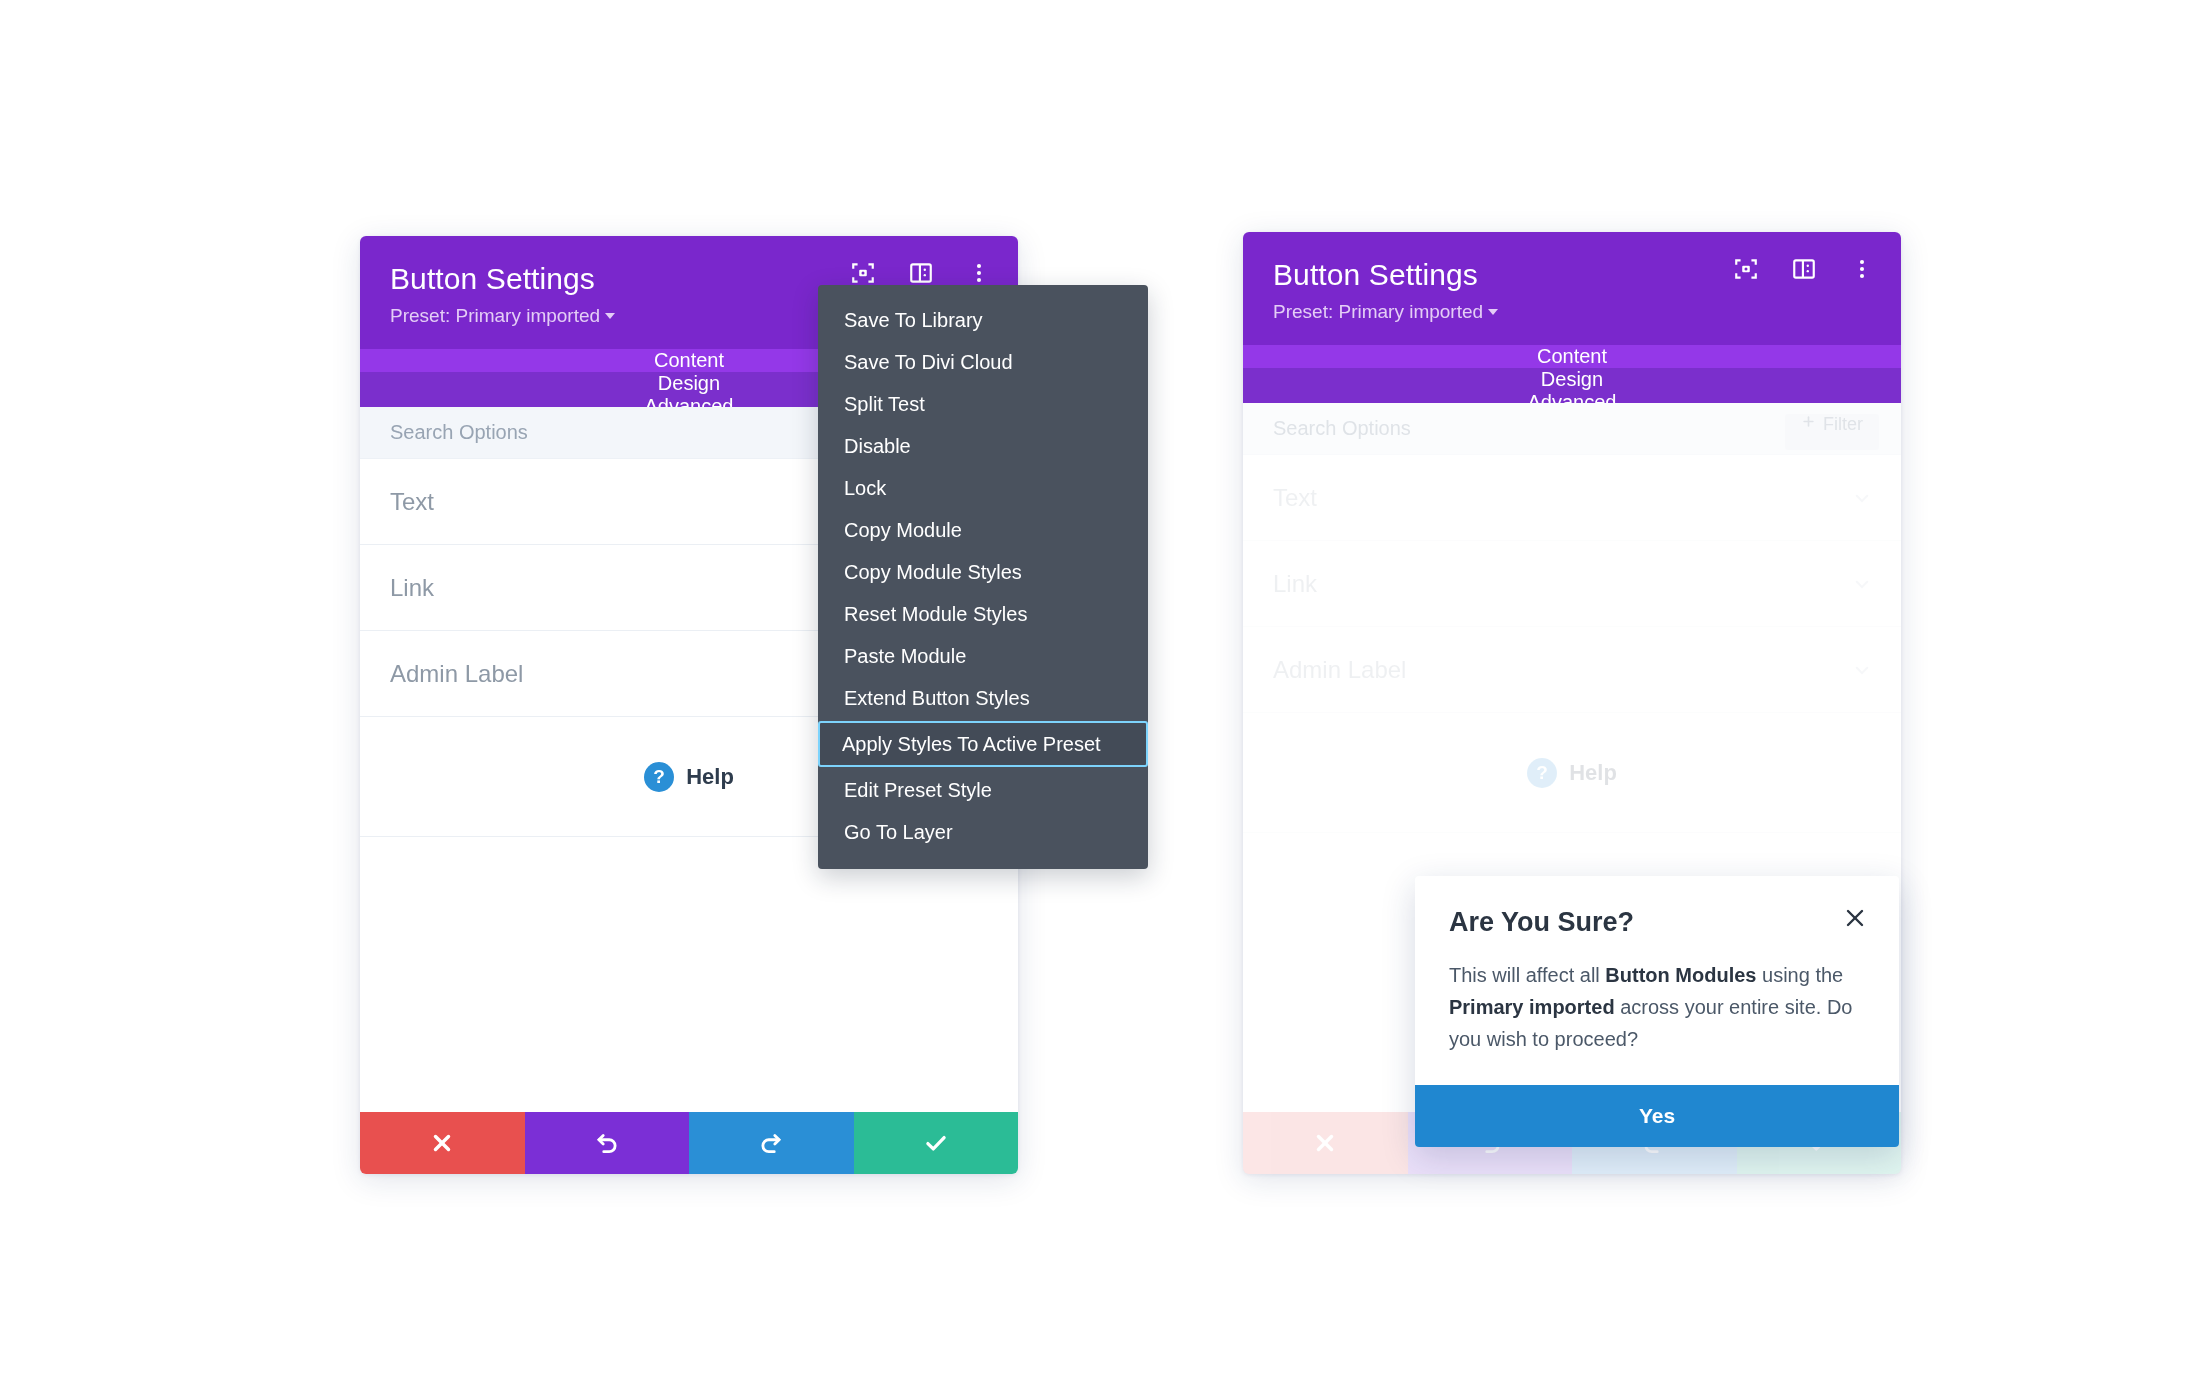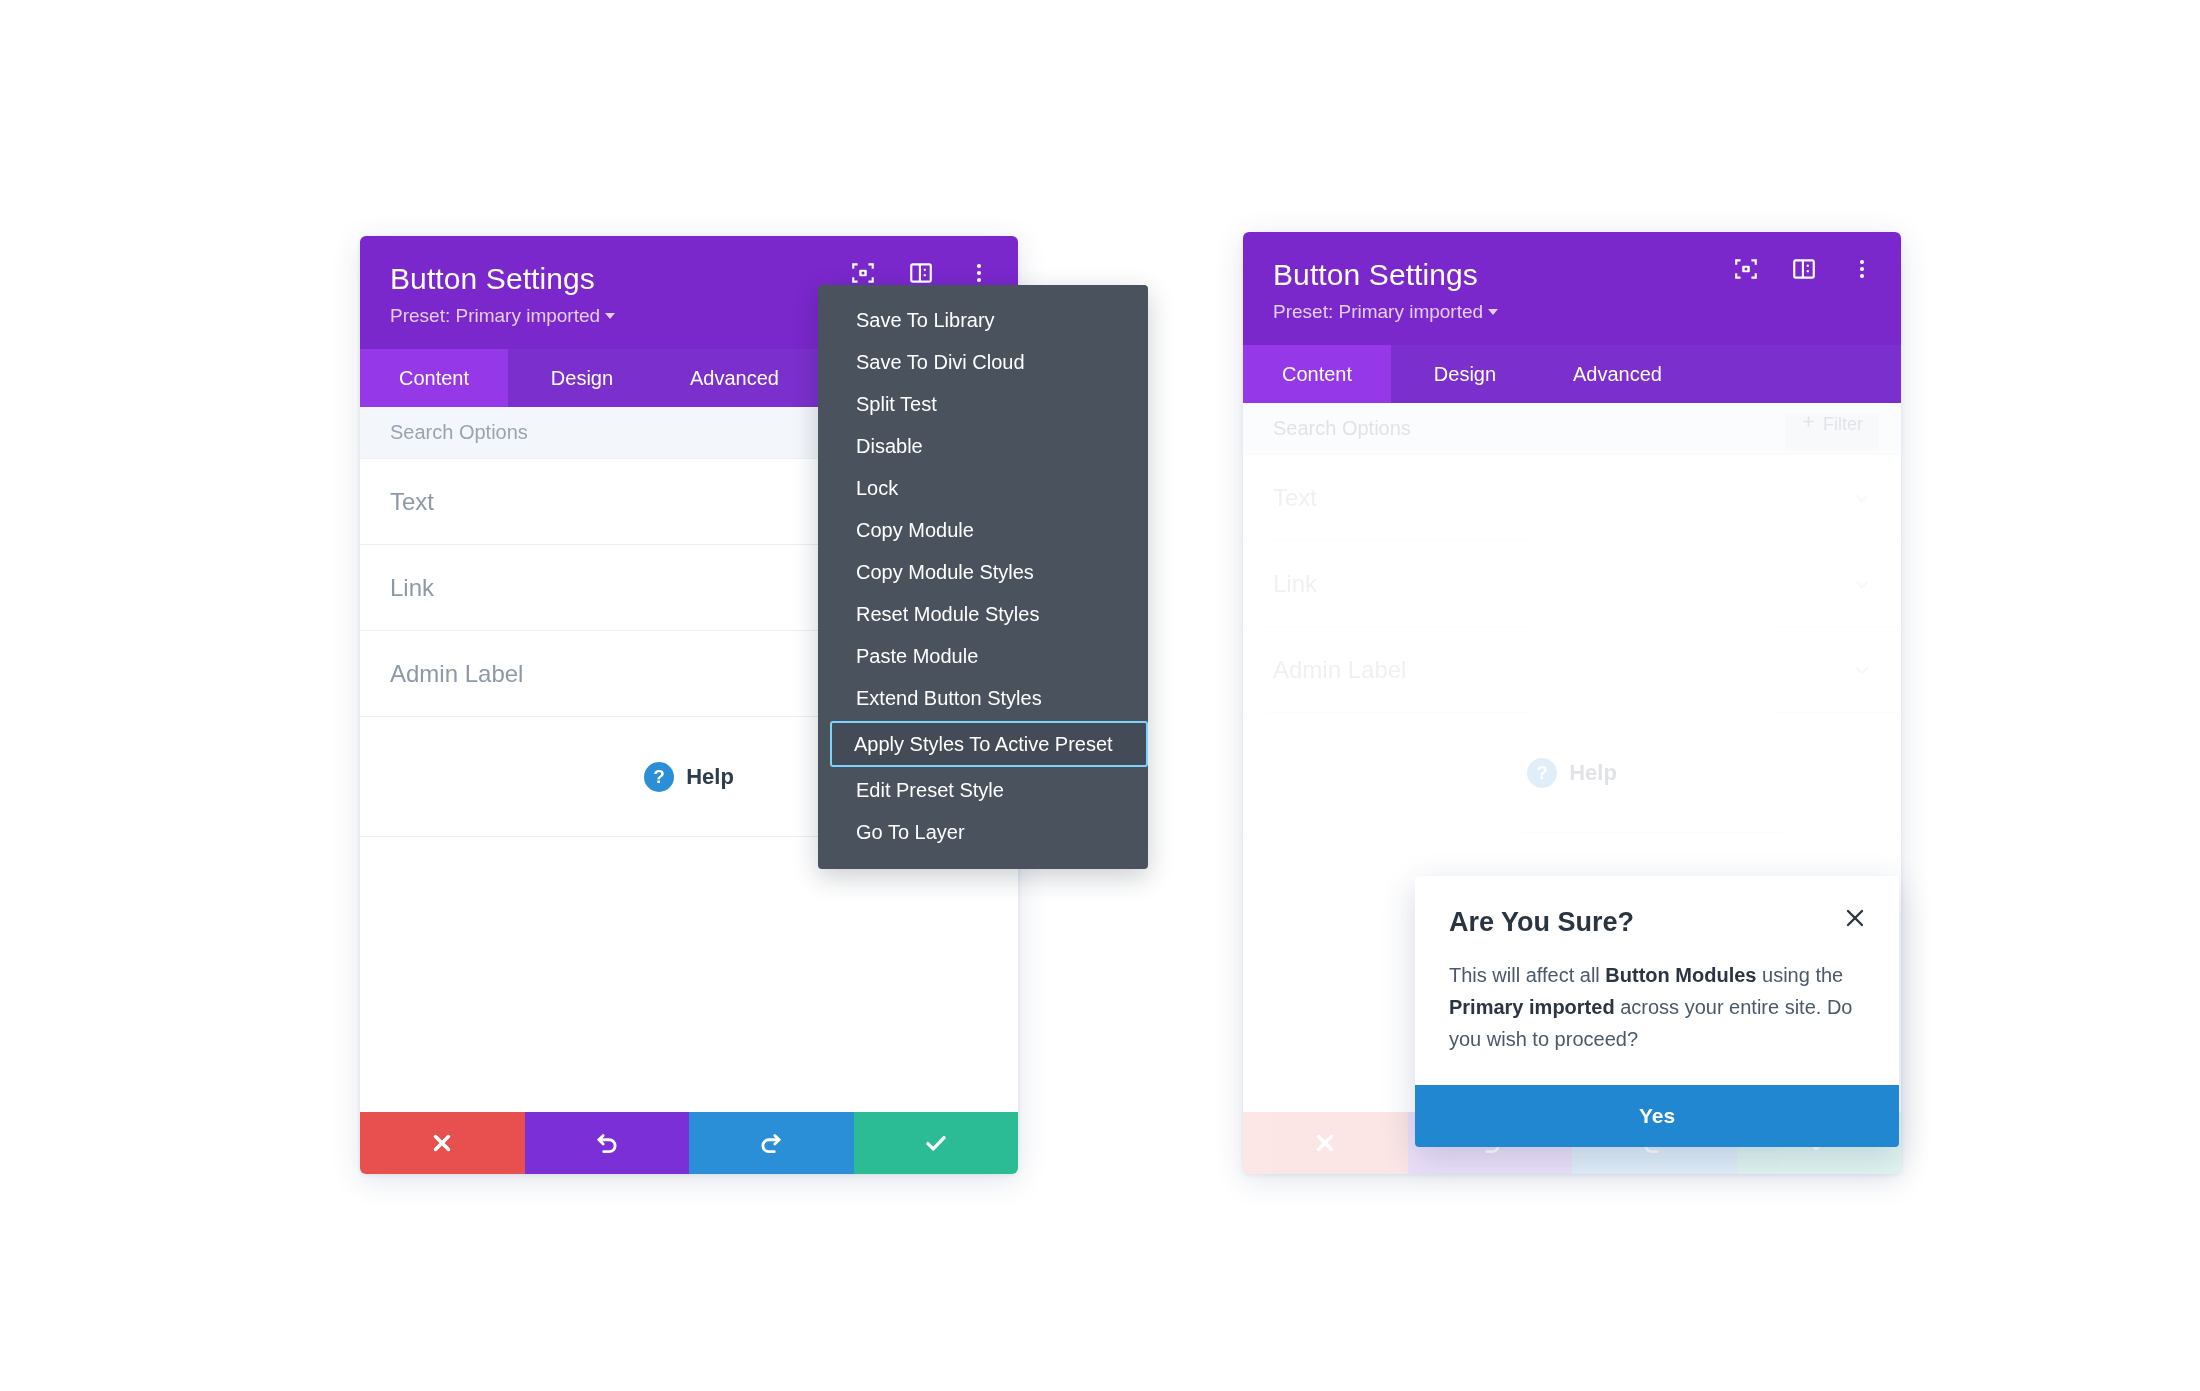--- a/index.html
+++ b/index.html
@@ -67,20 +67,21 @@
     align-items: center;
     gap: 32px;
   }
   .hicon { width: 26px; height: 26px; display: block; color: #ffffff; }
 
   
   .tabs {
     display: flex;
     background: #7B2FCC;
     height: 58px;
+    flex-direction: column;
   }
   .tab {
     display: flex;
     align-items: center;
     justify-content: center;
     color: #ffffff;
     font-size: 20px;
     height: 58px;
     padding: 0 34px;
     min-width: 148px;
@@ -171,21 +172,21 @@
   .faded-strong { opacity: .3; }
 
   
   .dropdown {
     position: absolute;
     left: 818px;
     top: 285px;
     width: 330px;
     background: #4A525E;
     border-radius: 4px;
-    padding: 14px 0 16px 12px;
+    padding: 14px 0 16px 0;
     box-shadow: 0 8px 26px rgba(20,30,50,.22);
     z-index: 40;
   }
   .menu-item {
     height: 42px;
     display: flex;
     align-items: center;
     padding: 0 26px;
     color: #ffffff;
     font-size: 20px;

